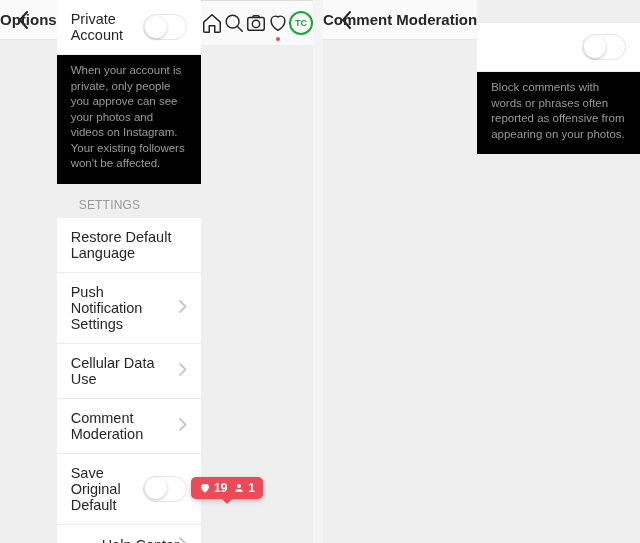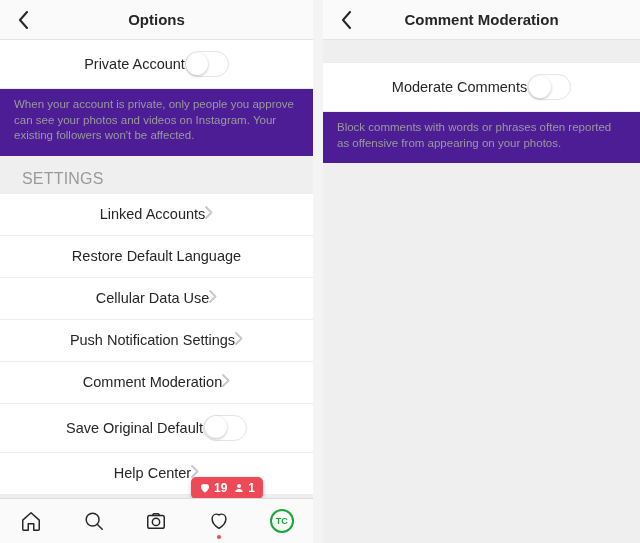--- a/index.html
+++ b/index.html
@@ -10,21 +10,20 @@
     height: 543px;
     overflow: hidden;
     display: flex;
     gap: 10px;
     font-size: 14px;
     color: #262626;
   }
   .phone {
     background: #efefef;
     display: flex;
-    flex-direction: column;
     height: 543px;
     position: relative;
     overflow: hidden;
   }
   .phone-left { width: 313px; }
   .phone-right { width: 317px; }
   .navbar {
     height: 40px;
     background: #fafafa;
     border-bottom: 1px solid #e5e5e5;
@@ -54,21 +53,21 @@
     flex: 1;
     overflow: hidden;
     background: #efefef;
   }
   .row {
     background: #fff;
     border-bottom: 1px solid #ececec;
     padding: 11px 14px;
     display: flex;
     align-items: center;
-    justify-content: center;
+    justify-content: flex-end;
     min-height: 42px;
     cursor: pointer;
   }
   .row .label { font-size: 14.5px; color: #262626; }
   .row .chev { color: #c7c7cc; }
   .toggle {
     width: 44px;
     height: 26px;
     border-radius: 13px;
     background: #fff;
@@ -85,25 +84,25 @@
     background: #fff;
     top: 0.5px;
     left: 0.5px;
     box-shadow: 0 1px 3px rgba(0,0,0,0.25);
   }
   .note {
     padding: 8px 14px 12px;
     font-size: 11.5px;
     line-height: 1.35;
     color: #9a9a9a;
-    background: #4c1d95;
+    background: #000000;
   }
   .section-header {
     padding: 14px 22px 6px;
-    font-size: 16px;
+    font-size: 12px;
     letter-spacing: 0.2px;
     color: #9a9a9a;
     background: #efefef;
     text-transform: uppercase;
   }
   .tabbar {
     height: 45px;
     background: #fafafa;
     border-top: 1px solid #dcdcdc;
     display: flex;
@@ -175,36 +174,30 @@
   <div class="content">
     <div class="row">
       <span class="label">Private Account</span>
       <div class="toggle"></div>
     </div>
     <div class="note">When your account is private, only people you approve can see your photos and videos on Instagram. Your existing followers won't be affected.</div>
 
     <div class="section-header">SETTINGS</div>
 
     <div class="row">
-      <span class="label">Linked Accounts</span>
-      <span class="chev"><svg class="chev-svg" viewBox="0 0 8 13">
-            <polyline points="1,1 6.5,6.5 1,12" fill="none" stroke="#c7c7cc" stroke-width="1.8" stroke-linecap="round" stroke-linejoin="round"></polyline>
-          </svg></span>
-    </div>
-    <div class="row">
       <span class="label">Restore Default Language</span>
     </div>
     <div class="row">
+      <span class="label">Push Notification Settings</span>
+      <span class="chev"><svg class="chev-svg" viewBox="0 0 8 13">
+            <polyline points="1,1 6.5,6.5 1,12" fill="none" stroke="#c7c7cc" stroke-width="1.8" stroke-linecap="round" stroke-linejoin="round"></polyline>
+          </svg></span>
+    </div>
+    <div class="row">
       <span class="label">Cellular Data Use</span>
-      <span class="chev"><svg class="chev-svg" viewBox="0 0 8 13">
-            <polyline points="1,1 6.5,6.5 1,12" fill="none" stroke="#c7c7cc" stroke-width="1.8" stroke-linecap="round" stroke-linejoin="round"></polyline>
-          </svg></span>
-    </div>
-    <div class="row">
-      <span class="label">Push Notification Settings</span>
       <span class="chev"><svg class="chev-svg" viewBox="0 0 8 13">
             <polyline points="1,1 6.5,6.5 1,12" fill="none" stroke="#c7c7cc" stroke-width="1.8" stroke-linecap="round" stroke-linejoin="round"></polyline>
           </svg></span>
     </div>
     <div class="row">
       <span class="label">Comment Moderation</span>
       <span class="chev"><svg class="chev-svg" viewBox="0 0 8 13">
             <polyline points="1,1 6.5,6.5 1,12" fill="none" stroke="#c7c7cc" stroke-width="1.8" stroke-linecap="round" stroke-linejoin="round"></polyline>
           </svg></span>
     </div>
@@ -274,18 +267,17 @@
     <div class="back">
       <svg class="back-svg" viewBox="0 0 11 18">
           <polyline points="9,1 2,9 9,17" fill="none" stroke="#262626" stroke-width="2" stroke-linecap="round" stroke-linejoin="round"></polyline>
         </svg>
     </div>
     <div class="title">Comment Moderation</div>
   </div>
   <div class="content">
     <div style="height:22px"></div>
     <div class="row" style="border-top:1px solid #ececec">
-      <span class="label">Moderate Comments</span>
       <div class="toggle"></div>
     </div>
     <div class="note">Block comments with words or phrases often reported as offensive from appearing on your photos.</div>
   </div>
 </div>
 
 </body></html>

